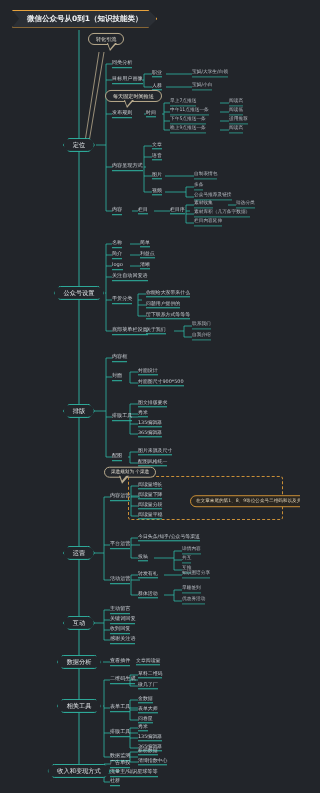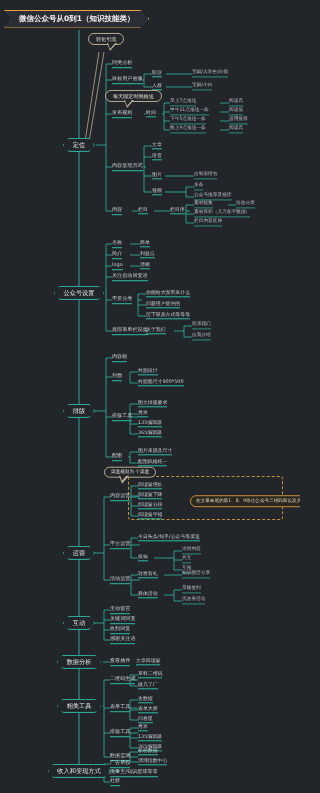--- a/index.html
+++ b/index.html
@@ -9,21 +9,21 @@
     font-family:"DejaVu Sans","Liberation Sans",sans-serif;
     color:#d8dbe0;
   }
   #canvas { position:absolute; inset:0; }
   svg.links { position:absolute; left:0; top:0; width:300px; height:793px; pointer-events:none; }
 
   .node { position:absolute; white-space:nowrap; line-height:1; }
 
   
   .root {
-    left:4px; top:10px;
+    left:12px; top:10px;
     padding:4px 14px;
     border:1.6px solid #e8a33d;
     color:#f0f2f4;
     font-size:7.5px; font-weight:bold;
     background:#2b2f35;
     clip-path:polygon(0 0, calc(100% - 9px) 0, 100% 50%, calc(100% - 9px) 100%, 0 100%, 7px 50%);
   }
 
   
   .lv1 {

